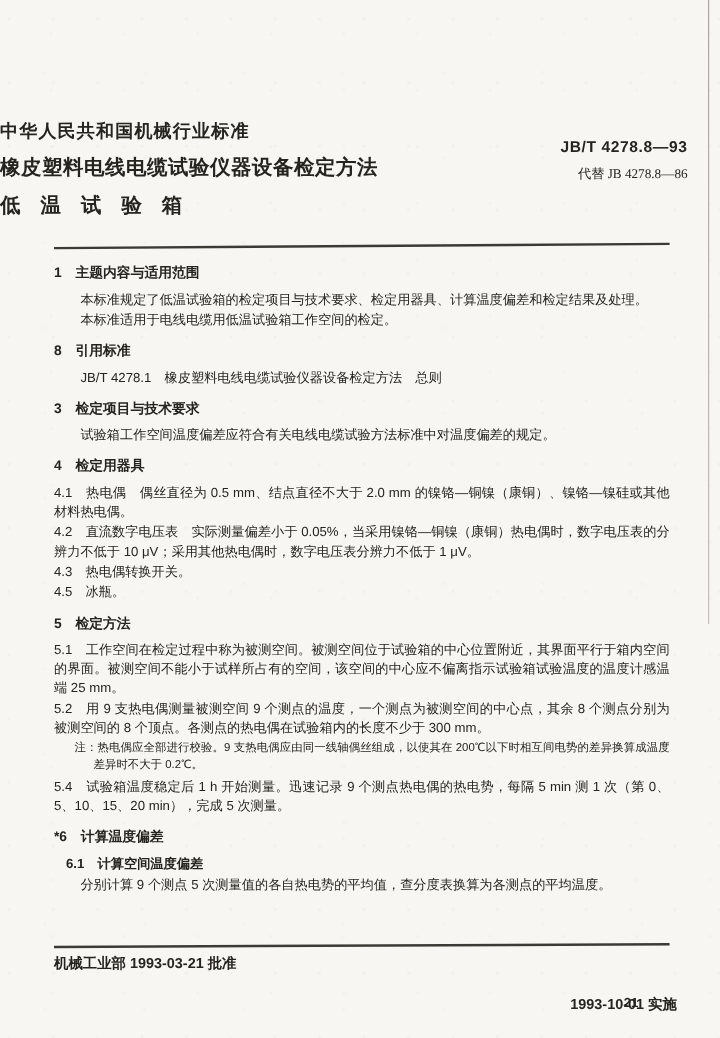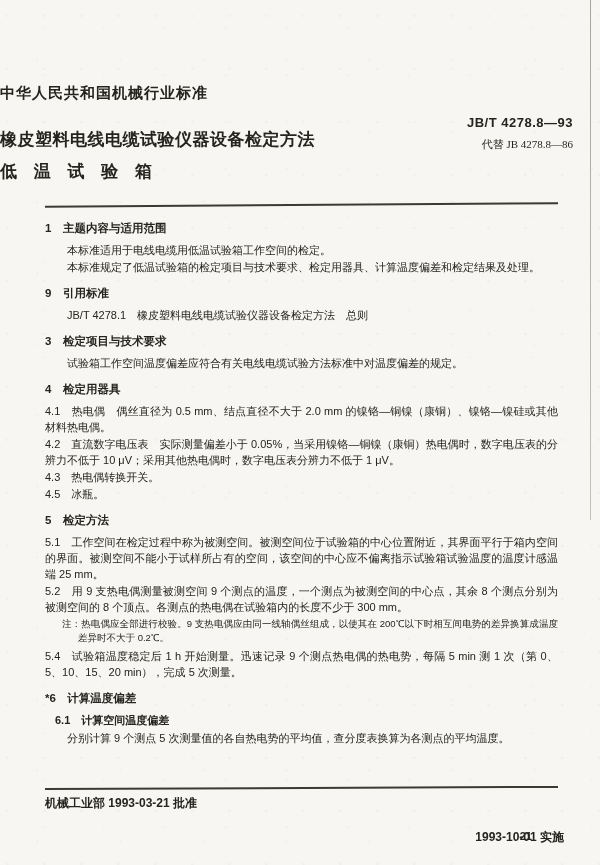--- a/index.html
+++ b/index.html
@@ -16,21 +16,21 @@
       radial-gradient(circle at 20% 30%, rgba(120,115,100,0.05) 0 1px, transparent 1.5px),
       radial-gradient(circle at 70% 60%, rgba(120,115,100,0.04) 0 1px, transparent 1.5px),
       radial-gradient(circle at 45% 85%, rgba(120,115,100,0.04) 0 1px, transparent 1.5px);
     background-size:37px 53px, 61px 47px, 83px 71px;
     color:#26241f;
   }
   .scan-edge{
     position:absolute;right:9px;top:0;width:1px;height:520px;
     background:linear-gradient(#a9a6a0,#c4c1bb);
   }
-  .std-type{position:absolute;left:0;top:84px;width:472px;font-size:15px;font-weight:bold;letter-spacing:1px;}
+  .std-type{position:absolute;left:0;top:100px;width:472px;font-size:15px;font-weight:bold;letter-spacing:1px;}
   .title1{position:absolute;left:0;top:128px;width:472px;font-size:17px;font-weight:bold;letter-spacing:0.5px;}
   .title2{position:absolute;left:0;top:160px;width:472px;font-size:17px;font-weight:bold;letter-spacing:6px;}
   .std-no-block{position:absolute;left:413px;top:115px;width:160px;text-align:right;}
   .std-no{font-size:13px;font-weight:bold;letter-spacing:0.5px;}
   .std-replaces{font-size:11px;margin-top:7px;font-family:Liberation Serif, serif;}
   .header-rule{
     position:absolute;left:45px;top:204px;width:513px;height:2px;
     background:#3c3a35;transform:rotate(-0.4deg);
   }
   
@@ -72,23 +72,23 @@
 
   <div class="std-no-block">
     <div class="std-no">JB/T 4278.8—93</div>
     <div class="std-replaces">代替 JB 4278.8—86</div>
   </div>
 
   <div class="header-rule"></div>
 
   <div class="doc-body">
       <p class="heading">1　主题内容与适用范围</p>
+      <p class="para">本标准规定了低温试验箱的检定项目与技术要求、检定用器具、计算温度偏差和检定结果及处理。</p>
       <p class="para">本标准适用于电线电缆用低温试验箱工作空间的检定。</p>
-      <p class="para">本标准规定了低温试验箱的检定项目与技术要求、检定用器具、计算温度偏差和检定结果及处理。</p>
-      <p class="heading">9　引用标准</p>
+      <p class="heading">8　引用标准</p>
       <p class="ref">JB/T 4278.1　橡皮塑料电线电缆试验仪器设备检定方法　总则</p>
       <p class="heading">3　检定项目与技术要求</p>
       <p class="para">试验箱工作空间温度偏差应符合有关电线电缆试验方法标准中对温度偏差的规定。</p>
       <p class="heading">4　检定用器具</p>
       <p class="clause">4.1　热电偶　偶丝直径为 0.5 mm、结点直径不大于 2.0 mm 的镍铬—铜镍（康铜）、镍铬—镍硅或其他材料热电偶。</p>
       <p class="clause">4.2　直流数字电压表　实际测量偏差小于 0.05%，当采用镍铬—铜镍（康铜）热电偶时，数字电压表的分辨力不低于 10 μV；采用其他热电偶时，数字电压表分辨力不低于 1 μV。</p>
       <p class="clause">4.3　热电偶转换开关。</p>
       <p class="clause">4.5　冰瓶。</p>
       <p class="heading">5　检定方法</p>
       <p class="clause">5.1　工作空间在检定过程中称为被测空间。被测空间位于试验箱的中心位置附近，其界面平行于箱内空间的界面。被测空间不能小于试样所占有的空间，该空间的中心应不偏离指示试验箱试验温度的温度计感温端 25 mm。</p>

